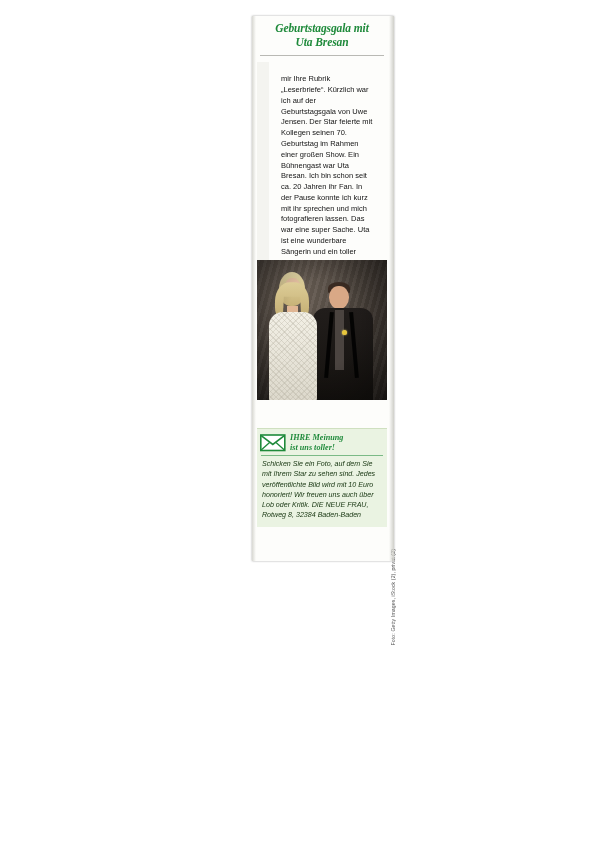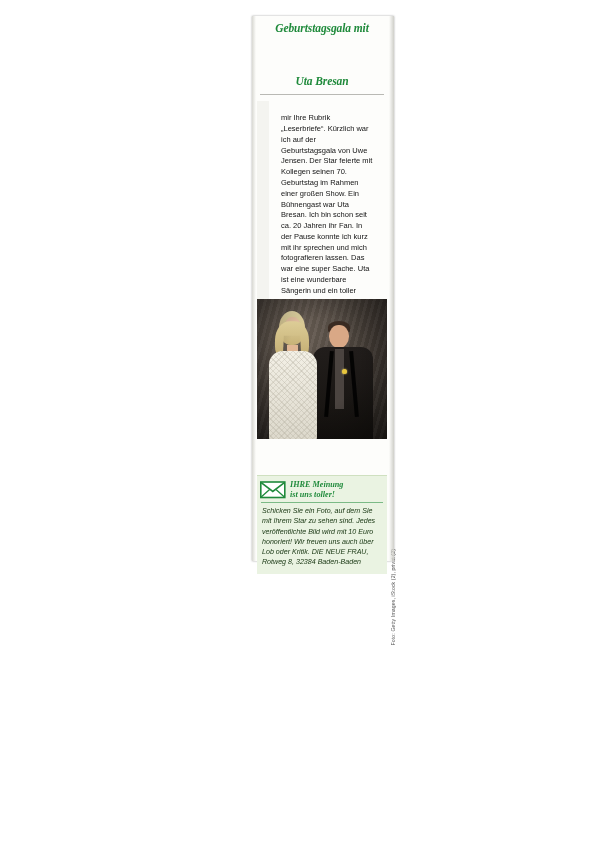--- a/index.html
+++ b/index.html
@@ -56,21 +56,21 @@
     padding: 6px 4px 4px 4px;
     color: #1f8a3b;
     font-family: "Liberation Serif", serif;
     font-weight: bold;
     font-style: italic;
     font-size: 11.5px;
     line-height: 1.18;
     text-align: center;
     letter-spacing: -0.1px;
   }
-  .headline .l2 { display: block; margin-top: 39px; }
+  .headline .l2 { display: block; }
 
   .rule {
     height: 1px;
     background: #b9b9b4;
     margin: 2px 3px 4px 3px;
   }
 
   
   .lead {
     font-family: "Liberation Sans", sans-serif;
@@ -231,21 +231,21 @@
   }
   .photo-vig {
     position: absolute;
     inset: 0;
     background: radial-gradient(ellipse at 50% 45%, rgba(0,0,0,0) 40%, rgba(0,0,0,0.45) 100%);
   }
 
   
   .callout {
     position: relative;
-    margin-top: 19px;
+    margin-top: 11px;
     width: 130px;
     background: #eaf3e2;
     border-top: 1px solid #cfe0c0;
     padding-bottom: 4px;
   }
   .callout-head {
     display: flex;
     align-items: center;
     gap: 4px;
     padding: 4px 4px 2px 3px;

